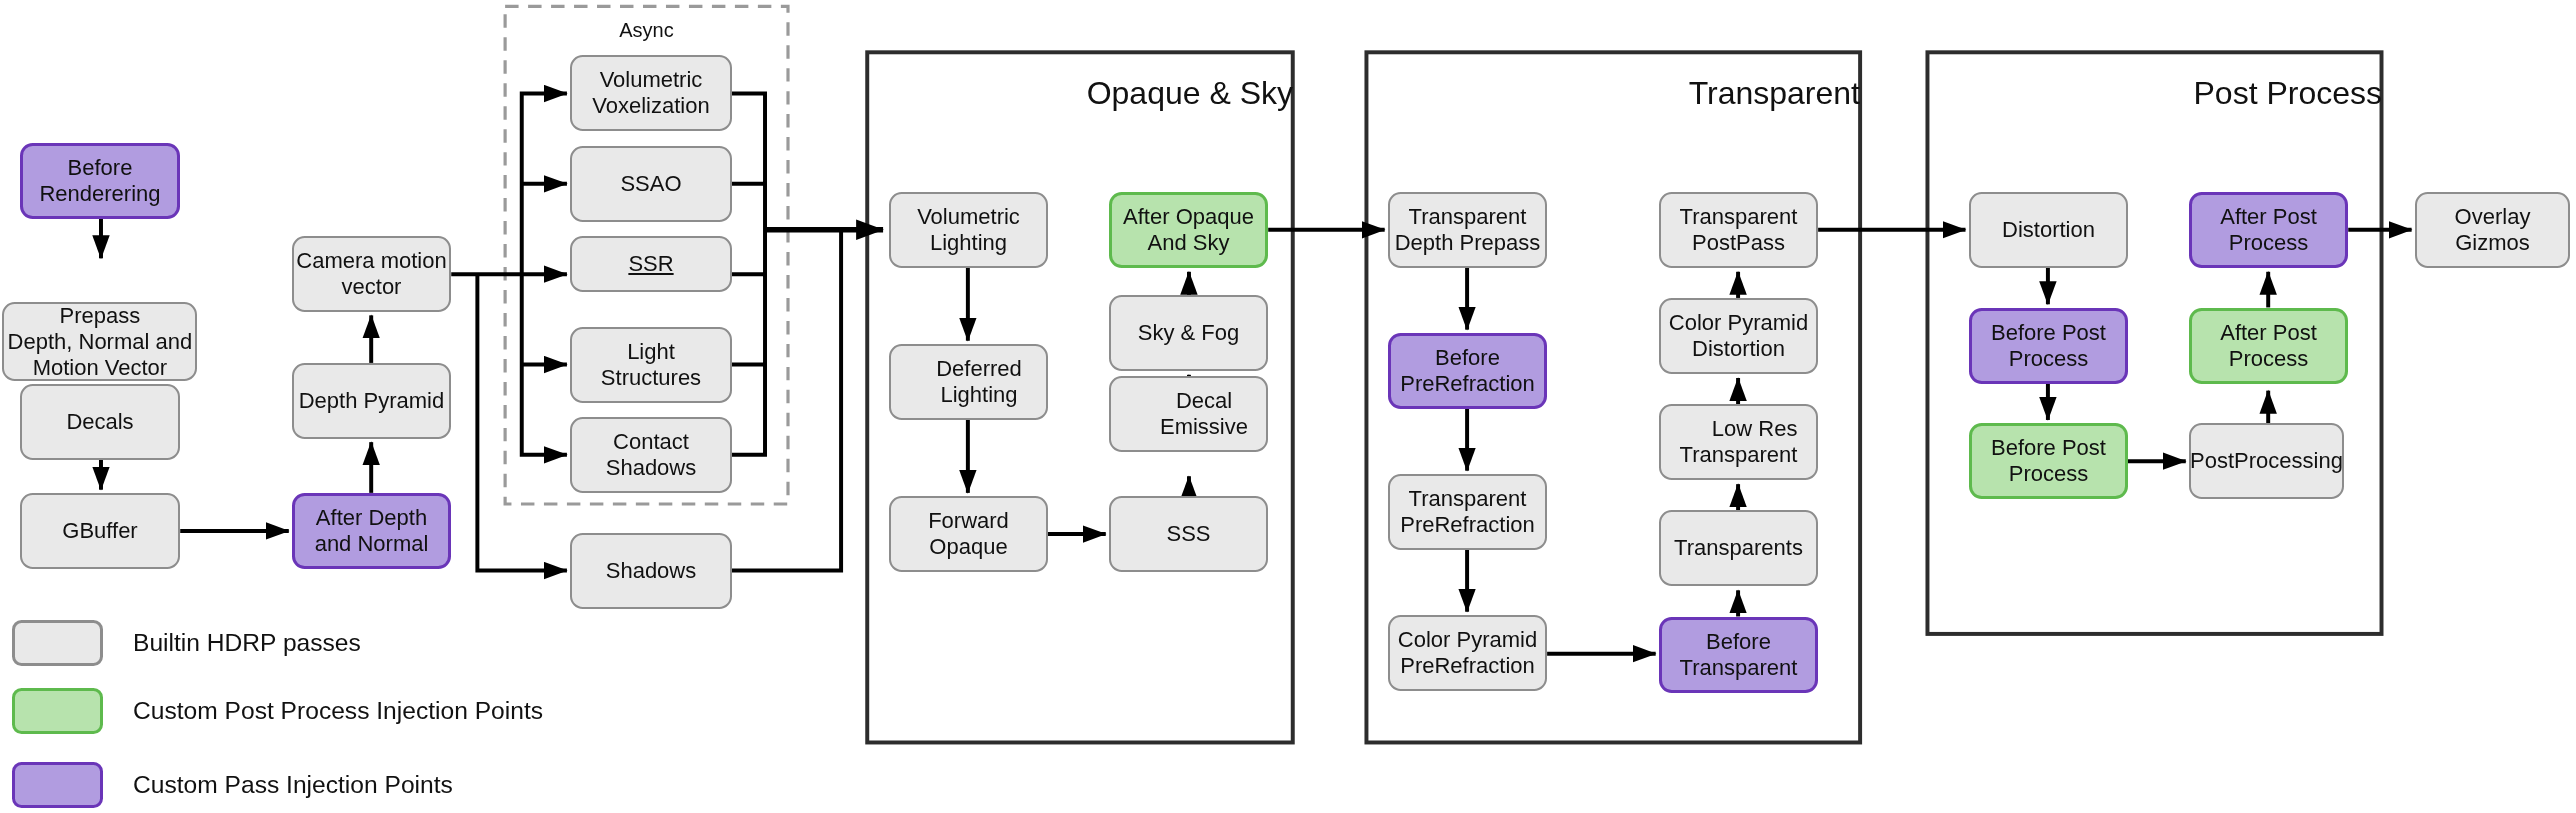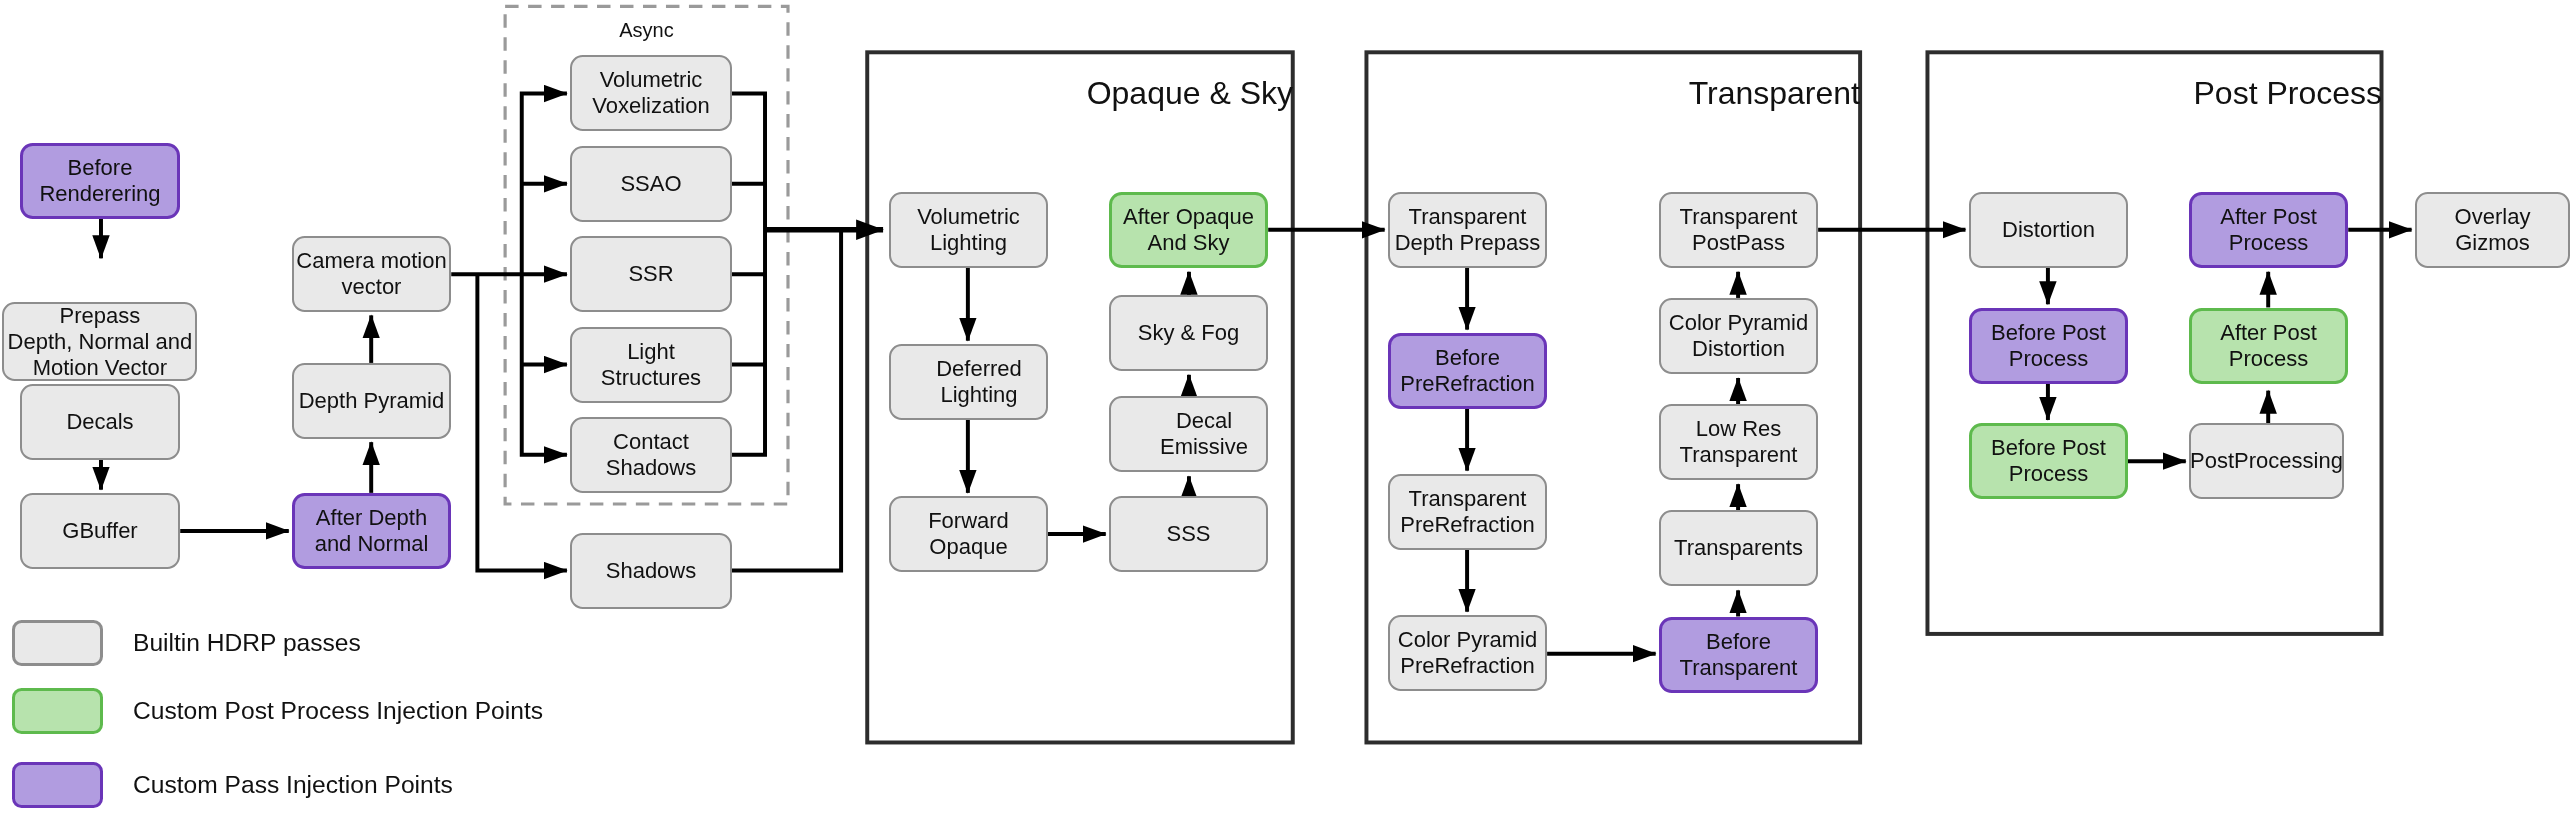--- a/index.html
+++ b/index.html
@@ -115,51 +115,51 @@
   <div class="node" style="left:20px;top:493px;width:160px;height:76px;">GBuffer</div>
   <div class="node" style="left:292px;top:236px;width:159px;height:76px;">Camera motion
 vector</div>
   <div class="node" style="left:292px;top:363px;width:159px;height:76px;">Depth Pyramid</div>
   <div class="node custom_pass" style="left:292px;top:493px;width:159px;height:76px;">After Depth
 and Normal</div>
 
   <div class="node" style="left:570px;top:55px;width:162px;height:76px;">Volumetric
 Voxelization</div>
   <div class="node" style="left:570px;top:146px;width:162px;height:76px;">SSAO</div>
-  <div class="node" style="left:570px;top:236px;width:162px;height:76px;">SSR</div>
+  <div class="node" style="left:570px;top:236px;width:162px;height:56px;text-decoration:underline;">SSR</div>
   <div class="node" style="left:570px;top:327px;width:162px;height:76px;">Light
 Structures</div>
   <div class="node" style="left:570px;top:417px;width:162px;height:76px;">Contact
 Shadows</div>
   <div class="node" style="left:570px;top:533px;width:162px;height:76px;">Shadows</div>
 
   <div class="node" style="left:889px;top:192px;width:159px;height:76px;">Volumetric
 Lighting</div>
   <div class="node" style="left:889px;top:344px;width:159px;height:76px;padding-left:21px;">Deferred
 Lighting</div>
   <div class="node" style="left:889px;top:496px;width:159px;height:76px;">Forward
 Opaque</div>
   <div class="node" style="left:1109px;top:496px;width:159px;height:76px;">SSS</div>
-  <div class="node" style="left:1109px;top:396px;width:159px;height:76px;padding-left:31px;">Decal Emissive</div>
+  <div class="node" style="left:1109px;top:376px;width:159px;height:76px;padding-left:31px;">Decal Emissive</div>
   <div class="node" style="left:1109px;top:295px;width:159px;height:76px;">Sky &amp; Fog</div>
   <div class="node custom_post" style="left:1109px;top:192px;width:159px;height:76px;">After Opaque
 And Sky</div>
 
   <div class="node" style="left:1388px;top:192px;width:159px;height:76px;">Transparent
 Depth Prepass</div>
   <div class="node custom_pass" style="left:1388px;top:333px;width:159px;height:76px;">Before
 PreRefraction</div>
   <div class="node" style="left:1388px;top:474px;width:159px;height:76px;">Transparent
 PreRefraction</div>
   <div class="node" style="left:1388px;top:615px;width:159px;height:76px;">Color Pyramid
 PreRefraction</div>
   <div class="node custom_pass" style="left:1659px;top:617px;width:159px;height:76px;">Before
 Transparent</div>
   <div class="node" style="left:1659px;top:510px;width:159px;height:76px;">Transparents</div>
-  <div class="node" style="left:1659px;top:404px;width:159px;height:76px;">Low Res
+  <div class="node" style="left:1659px;top:404px;width:159px;height:76px;text-align:right;">Low Res
 Transparent</div>
   <div class="node" style="left:1659px;top:298px;width:159px;height:76px;">Color Pyramid
 Distortion</div>
   <div class="node" style="left:1659px;top:192px;width:159px;height:76px;">Transparent
 PostPass</div>
 
   <div class="node" style="left:1969px;top:192px;width:159px;height:76px;">Distortion</div>
   <div class="node custom_pass" style="left:1969px;top:308px;width:159px;height:76px;">Before Post
 Process</div>
   <div class="node custom_post" style="left:1969px;top:423px;width:159px;height:76px;">Before Post

